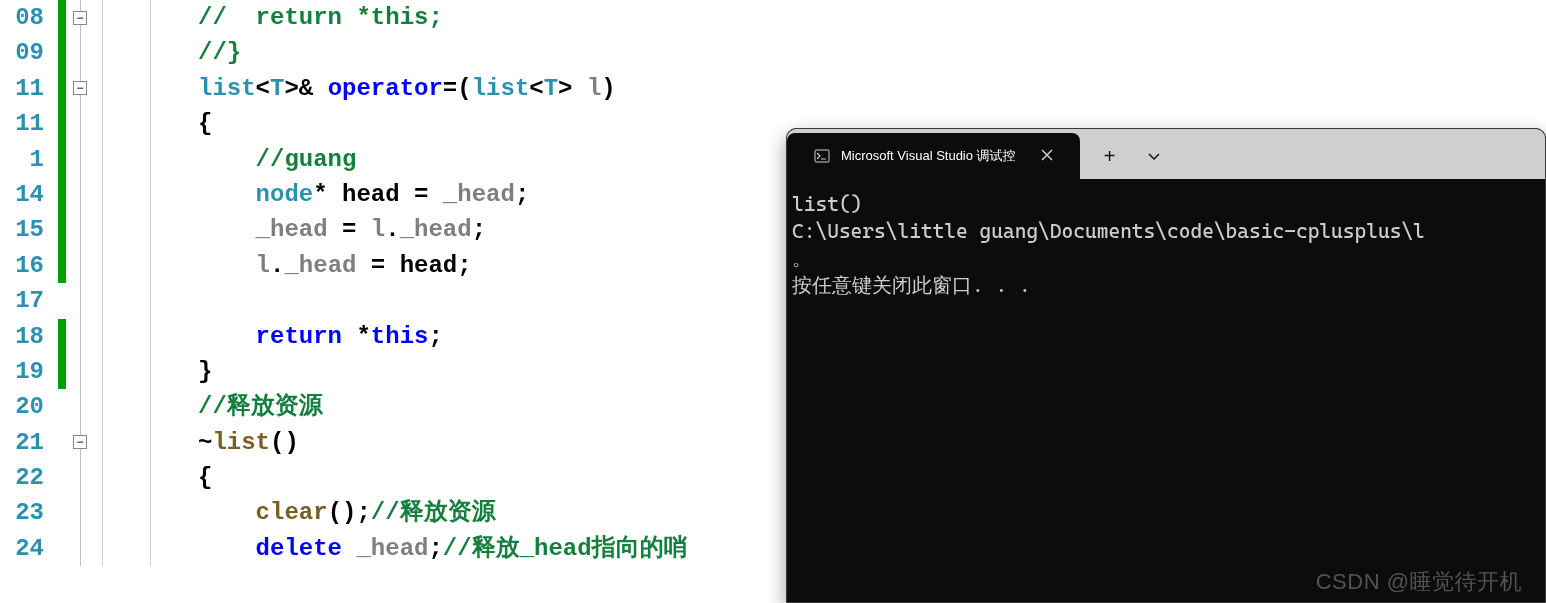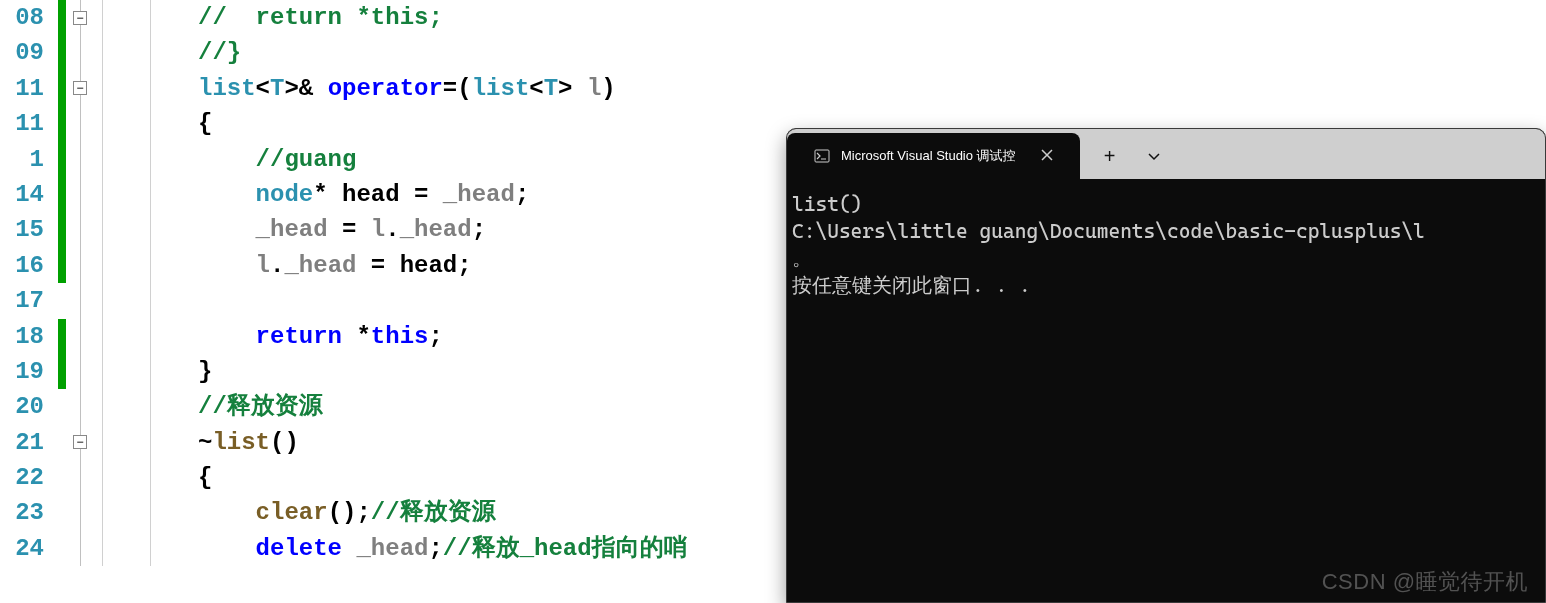--- a/index.html
+++ b/index.html
@@ -164,21 +164,21 @@
     white-space: pre;
     overflow: hidden;
   }
   .term-body .out-line {
     display: block;
   }
 
   
   .watermark {
     position: absolute;
-    right: 18px;
+    right: 24px;
     bottom: 6px;
     font-family: "Segoe UI", "Microsoft YaHei", sans-serif;
     font-size: 22px;
     color: rgba(120,120,120,0.65);
     letter-spacing: 0.5px;
     pointer-events: none;
   }
 </style>
 </head>
 <body>

